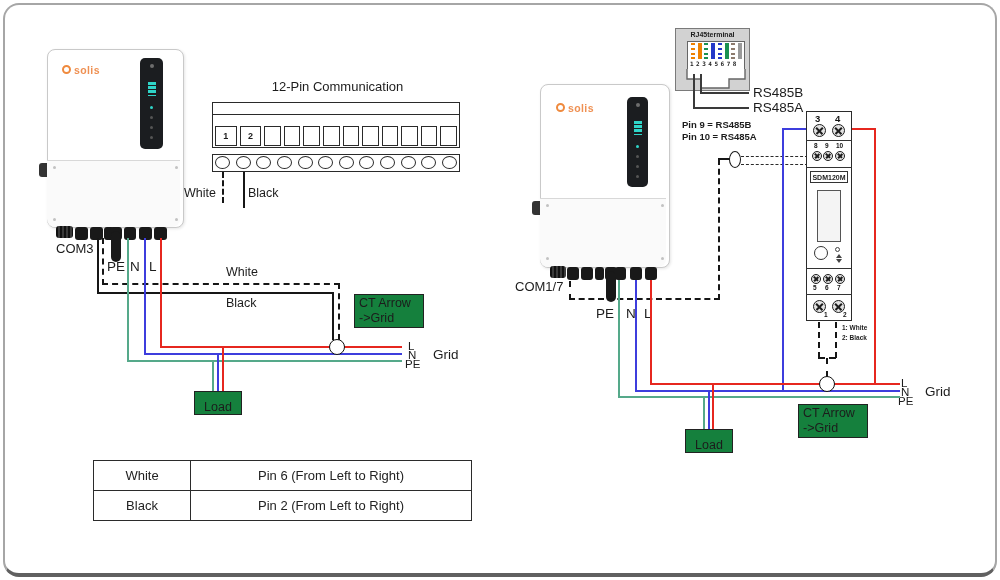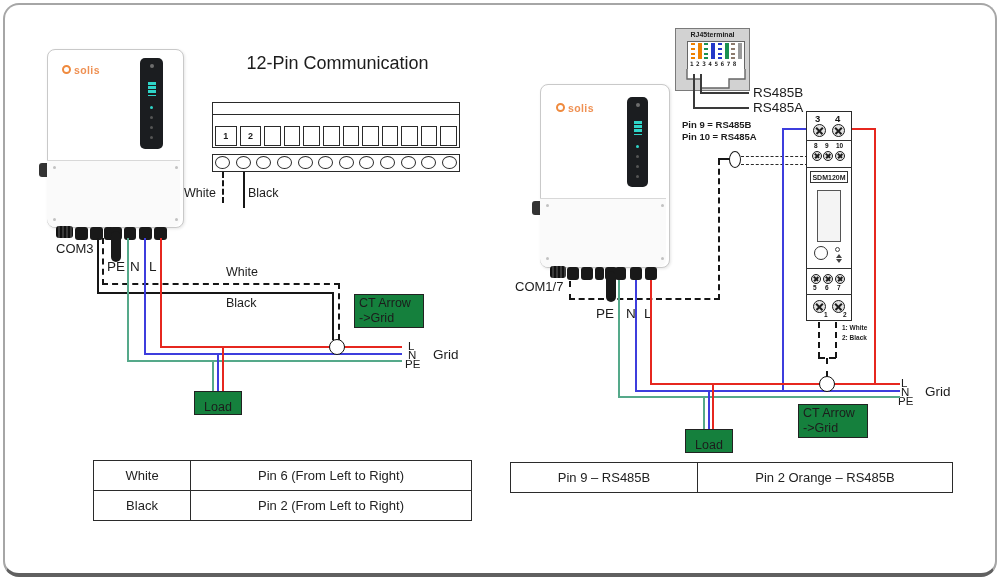--- a/index.html
+++ b/index.html
@@ -77,21 +77,21 @@
   <div class="conn" style="left:110px;top:227px;width:12px;height:13px"></div>
   <div class="conn" style="left:111px;top:231px;width:10px;height:31px;border-radius:5px"></div>
   <div class="conn" style="left:124px;top:227px;width:12px;height:13px"></div>
   <div class="conn" style="left:139px;top:227px;width:13px;height:13px"></div>
   <div class="conn" style="left:154px;top:227px;width:13px;height:13px"></div>
   <div class="t" style="left:56px;top:242px;font-size:13px">COM3</div>
   <div class="t" style="left:107px;top:259px;font-size:13.5px">PE</div>
   <div class="t" style="left:130px;top:259px;font-size:13.5px">N</div>
   <div class="t" style="left:149px;top:259px;font-size:13.5px">L</div>
 
-  <div class="t" style="left:215px;top:56px;width:245px;text-align:center;font-size:18px;line-height:15px">
+  <div class="t" style="left:215px;top:79px;width:245px;text-align:center;font-size:13px;line-height:15px">
     <div>12-Pin Communication</div>
   </div>
   <div class="abs" style="left:212px;top:102px;width:248px;height:46px;border:1.5px solid #2a2a2a;background:#fff;z-index:2"></div>
   <div class="abs" style="left:212px;top:114px;width:248px;height:1.3px;background:#2a2a2a;z-index:2"></div>
   <div class="tb-row" style="left:215px;top:126px;width:242px;height:20px">
     <div class="tb-sq">
         <span>1</span>
       </div>
     <div class="tb-sq">
         <span>2</span>
@@ -314,19 +314,15 @@
     </tr>
   </tbody>
     </table>
 
   <table class="spec" style="left:510px;top:462px;width:443px">
     <colgroup>
         <col style="width:187px">
         <col>
       </colgroup>
     <tbody>
-    <tr>
-      <td>Pin 9 – RS485B</td>
-      <td>Pin 2 Orange – RS485B</td>
-    </tr>
   </tbody>
     </table>
 </div>
 
 </body></html>

